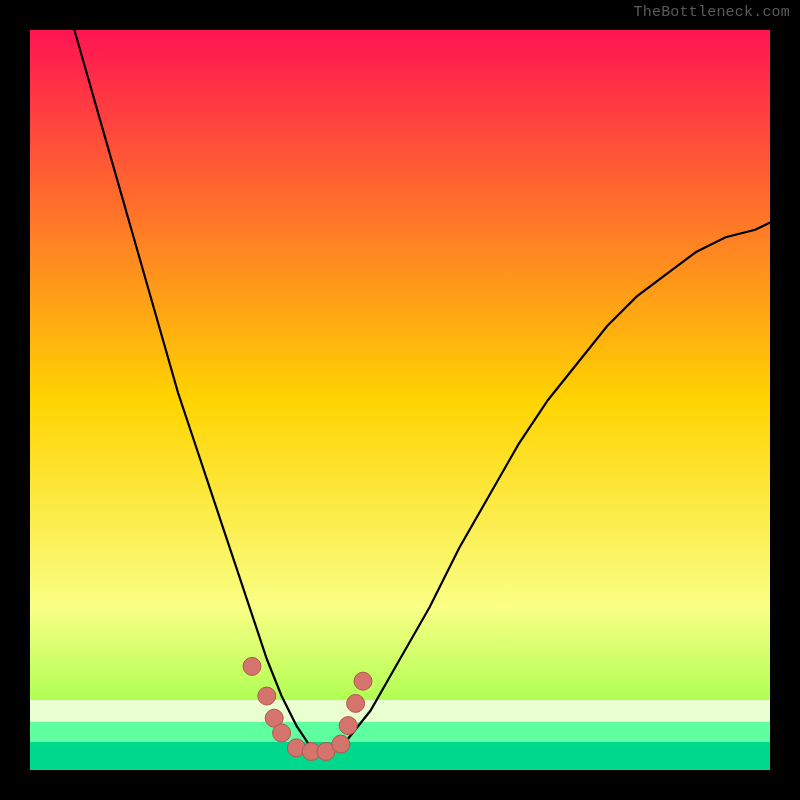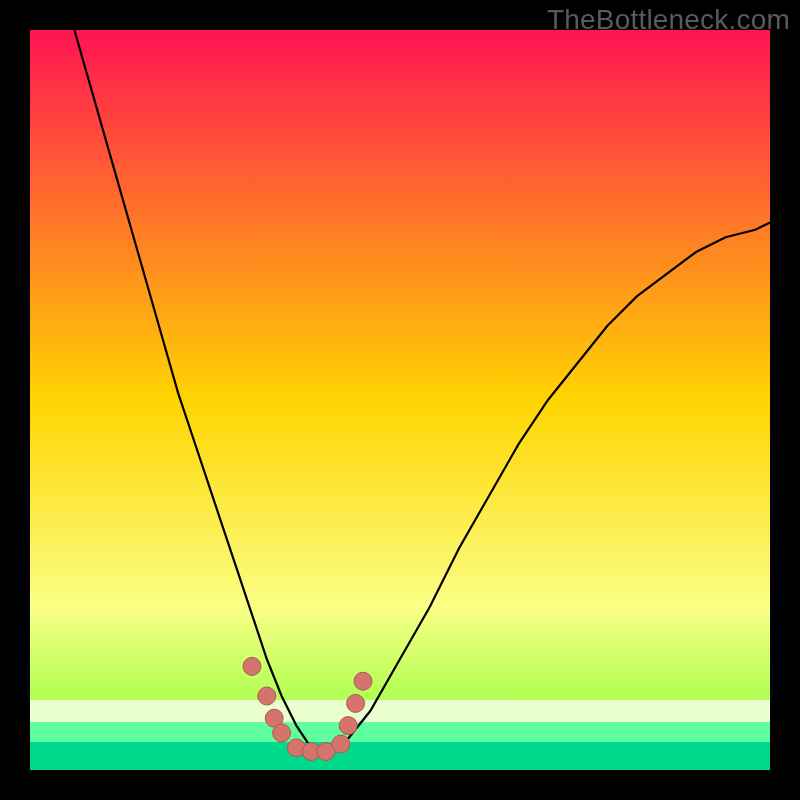--- a/index.html
+++ b/index.html
@@ -13,22 +13,22 @@
   .frame {
     position: relative;
     width: 800px;
     height: 800px;
     background: #000;
   }
   .watermark {
     position: absolute;
     top: 4px;
     right: 10px;
-    font-family: Liberation Sans, sans-serif;
-    font-size: 28px;
+    font-family: Liberation Mono, monospace;
+    font-size: 15px;
     color: #5a5a5a;
     letter-spacing: 0.2px;
     user-select: none;
   }
   svg {
     display: block;
   }
 </style>
 </head>
 <body>

